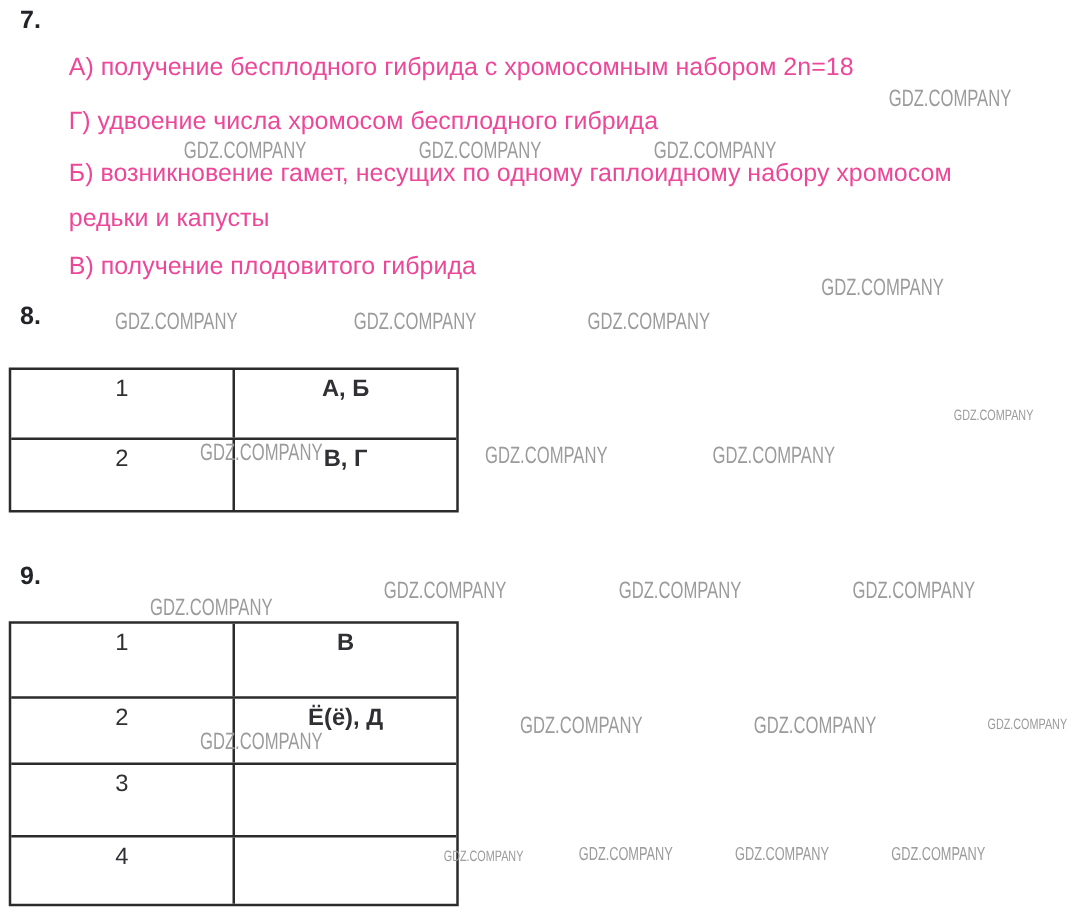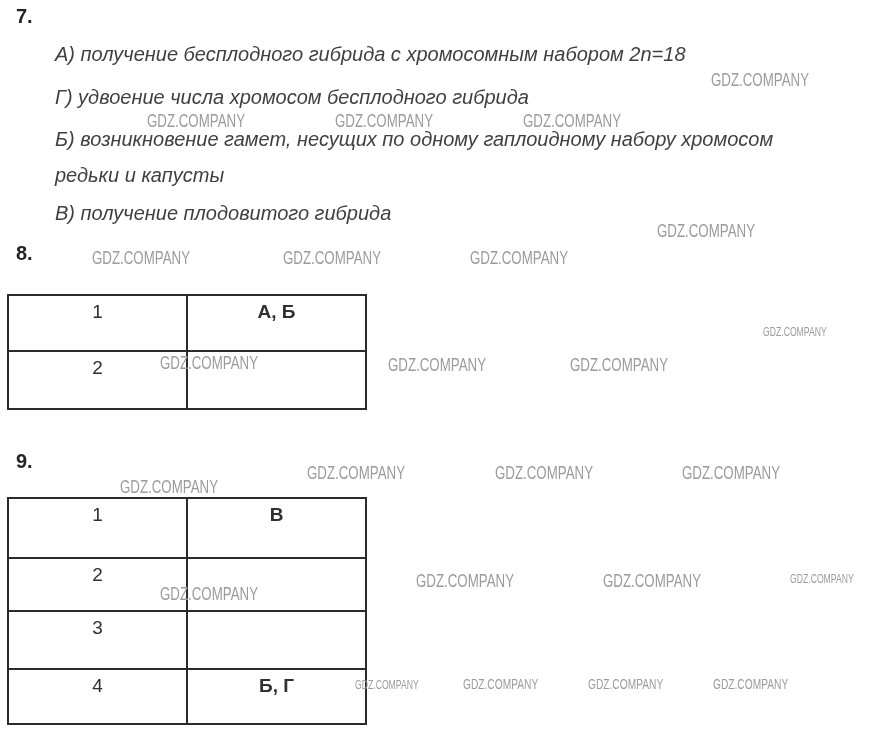--- a/index.html
+++ b/index.html
@@ -5,21 +5,21 @@
   html,body { margin:0; padding:0; background:#ffffff; }
   .frame {
     position:relative; width:872px; height:735px; background:#ffffff;
     font-family:"Liberation Sans", sans-serif; overflow:hidden;
   }
   .q-num { position:absolute; font-weight:bold; font-size:20px; color:#232428; }
   #q7-num { left:16px; top:5px; }
   #q8-num { left:16px; top:242px; }
   #q9-num { left:16px; top:450px; }
 
-  .q7-line { position:absolute; left:55px; font-size:20px; color:#404040; white-space:nowrap;font-style:italic; }
+  .q7-line { position:absolute; left:55px; font-size:20px; color:#ec4899; white-space:nowrap; }
   .l0 { top:43px; }
   .l1 { top:86px; }
   .l2 { top:128px; }
   .l3 { top:164px; }
   .l4 { top:202px; }
 
   .answer-table {
     position:absolute; left:7px; width:360px;
     border:2px solid #2b2b2b; box-sizing:border-box;
   }
@@ -62,38 +62,39 @@
   <div class="q7-line l3">редьки и капусты</div>
 
   <div class="q-num" id="q8-num">8.</div>
   <div class="answer-table" id="table8">
     <div class="t-row">
       <div class="t-cell num">1</div>
       <div class="t-cell ans">А, Б</div>
     </div>
     <div class="t-row">
       <div class="t-cell num">2</div>
+      <div class="t-cell ans">В, Г</div>
     </div>
   </div>
 
   <div class="q-num" id="q9-num">9.</div>
   <div class="answer-table" id="table9">
     <div class="t-row">
       <div class="t-cell num">1</div>
       <div class="t-cell ans">В</div>
     </div>
     <div class="t-row">
       <div class="t-cell num">2</div>
+      <div class="t-cell ans">Ё(ё), Д</div>
     </div>
     <div class="t-row">
       <div class="t-cell num">3</div>
     </div>
     <div class="t-row">
       <div class="t-cell num">4</div>
-      <div class="t-cell ans">Б, Г</div>
     </div>
   </div>
 
   <div id="wm-layer">
       <span class="wm wm-md" style="left: 711px; top: 70px;">GDZ.COMPANY</span>
       <span class="wm wm-md" style="left: 147px; top: 111px;">GDZ.COMPANY</span>
       <span class="wm wm-md" style="left: 335px; top: 111px;">GDZ.COMPANY</span>
       <span class="wm wm-md" style="left: 523px; top: 111px;">GDZ.COMPANY</span>
       <span class="wm wm-md" style="left: 657px; top: 221px;">GDZ.COMPANY</span>
       <span class="wm wm-md" style="left: 92px; top: 248px;">GDZ.COMPANY</span>

